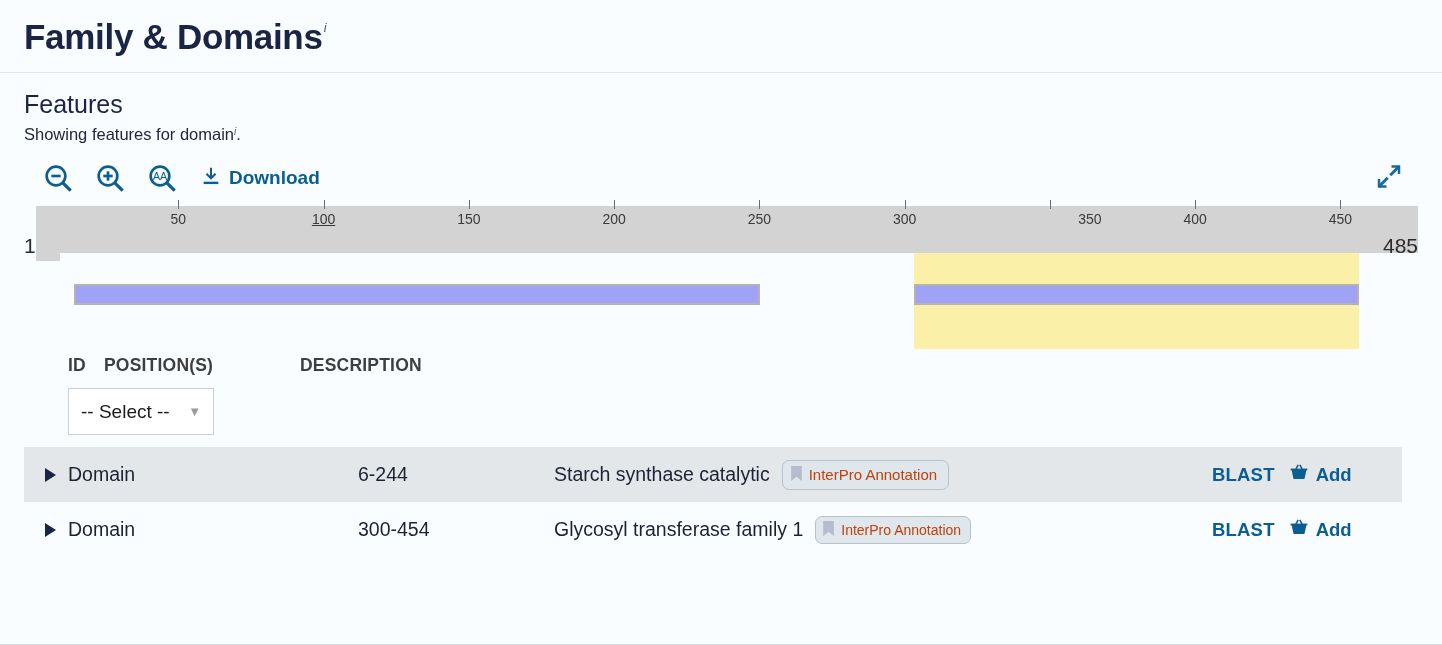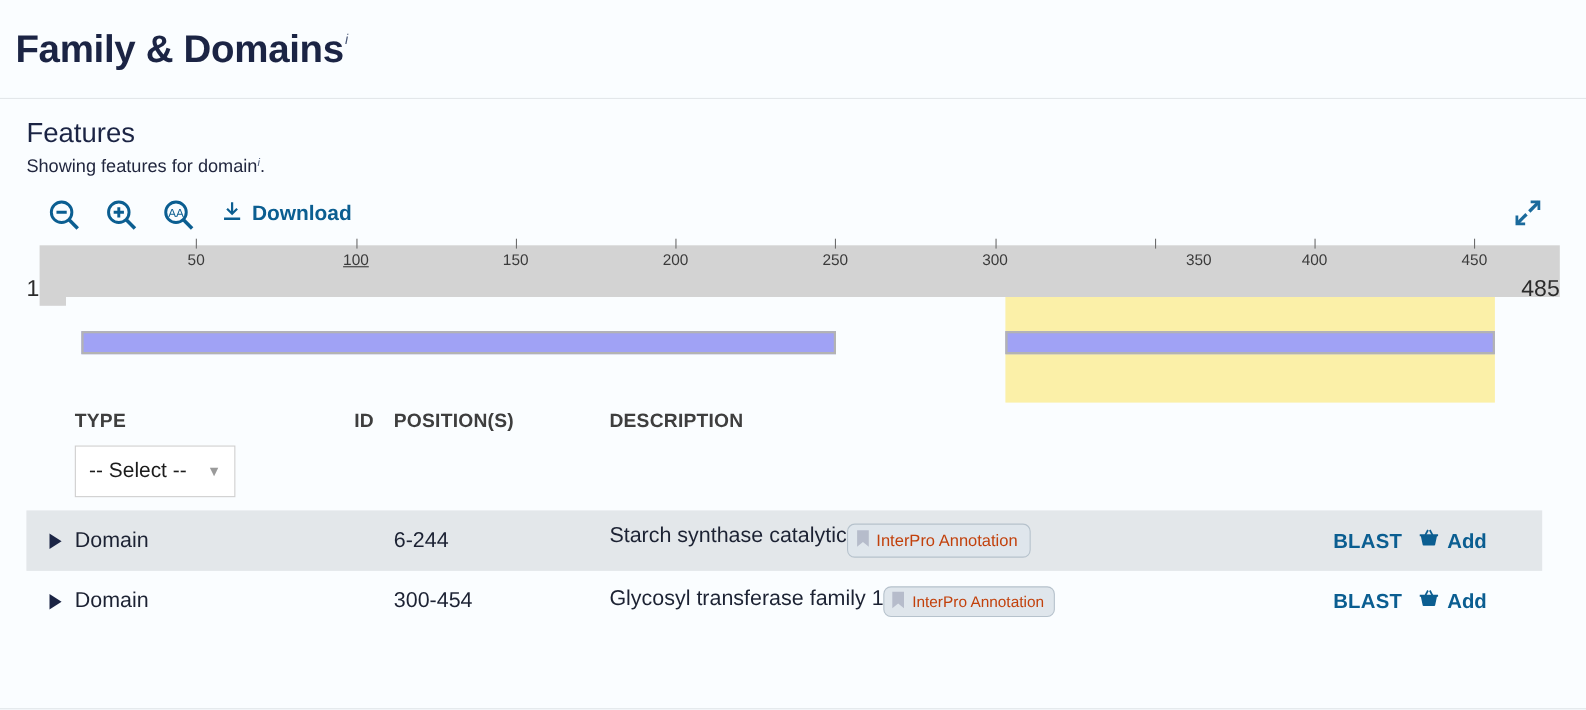--- a/index.html
+++ b/index.html
@@ -8,25 +8,25 @@
     width: 1442px; height: 645px;
     overflow: hidden;
     background: #fafdff;
     font-family: "Liberation Sans", sans-serif;
     color: #22273f;
   }
   .page { position: relative; width: 1442px; height: 645px; background: #fafdff; }
 
   
   .section-header {
-    height: 90px;
+    height: 73px;
     border-bottom: 1px solid #e3e7ea;
     background: #fafdff;
     display: flex; align-items: center;
-    padding: 0 14px;
+    padding: 0 24px;
   }
   .section-title {
     font-size: 35px; font-weight: bold; letter-spacing: -0.3px;
     color: #1b2444; margin: 0; line-height: 1;
     display: flex; align-items: flex-start;
   }
   .info-sup {
     font-size: 13px; font-weight: normal; color: #4a5878;
     font-style: italic; margin-left: 1px; margin-top: 2px; cursor: help;
   }
@@ -147,21 +147,21 @@
   }
   .toggle-arrow .tri {
     width: 0; height: 0;
     border-left: 11px solid #1b2444;
     border-top: 7.5px solid transparent;
     border-bottom: 7.5px solid transparent;
   }
   .cell-type { width: 254px; flex: none; }
   .cell-id   { width: 36px; flex: none; }
   .cell-pos  { width: 196px; flex: none; }
-  .cell-desc { flex: 1 1 auto; display: flex; }
+  .cell-desc { flex: 1 1 auto; display: flex; align-items: center; gap: 12px; }
   .cell-act  { width: 190px; flex: none; display: flex; align-items: center; gap: 14px; justify-content:flex-start;}
 
   .ipro-badge {
     display: inline-flex; align-items: center; gap: 6px;
     border: 1px solid #b6c2cc; border-radius: 7px;
     background: #dfe6ec;
     padding: 4px 11px 4px 7px;
     font-size: 15px; color: #c2410c; cursor: pointer;
     white-space: nowrap;
   }
@@ -280,21 +280,20 @@
     <div class="feature-canvas" id="canvas">
         <div class="highlight-block" style="left: 853.756px; width: 445.727px; background: rgb(251, 240, 168);"></div>
         <div class="feature-bar" title="Starch synthase catalytic" style="left: 14.2769px; width: 685.579px; background: rgb(160, 162, 245);"></div>
         <div class="feature-bar" title="Glycosyl transferase family 1" style="left: 853.756px; width: 445.727px; background: rgb(160, 162, 245);"></div>
       </div>
   </div>
 
   <div class="feat-table">
     <div class="thead-row">
       <div class="col-toggle"></div>
-      <div class="col-type">TYPE</div>
       <div class="col-id">ID</div>
       <div class="col-pos">POSITION(S)</div>
       <div class="col-desc">DESCRIPTION</div>
       <div class="col-act"></div>
     </div>
 
     <div class="filter-row">
       <div class="select-box">
         <span>-- Select --</span>
         <span class="select-caret">▼</span>

